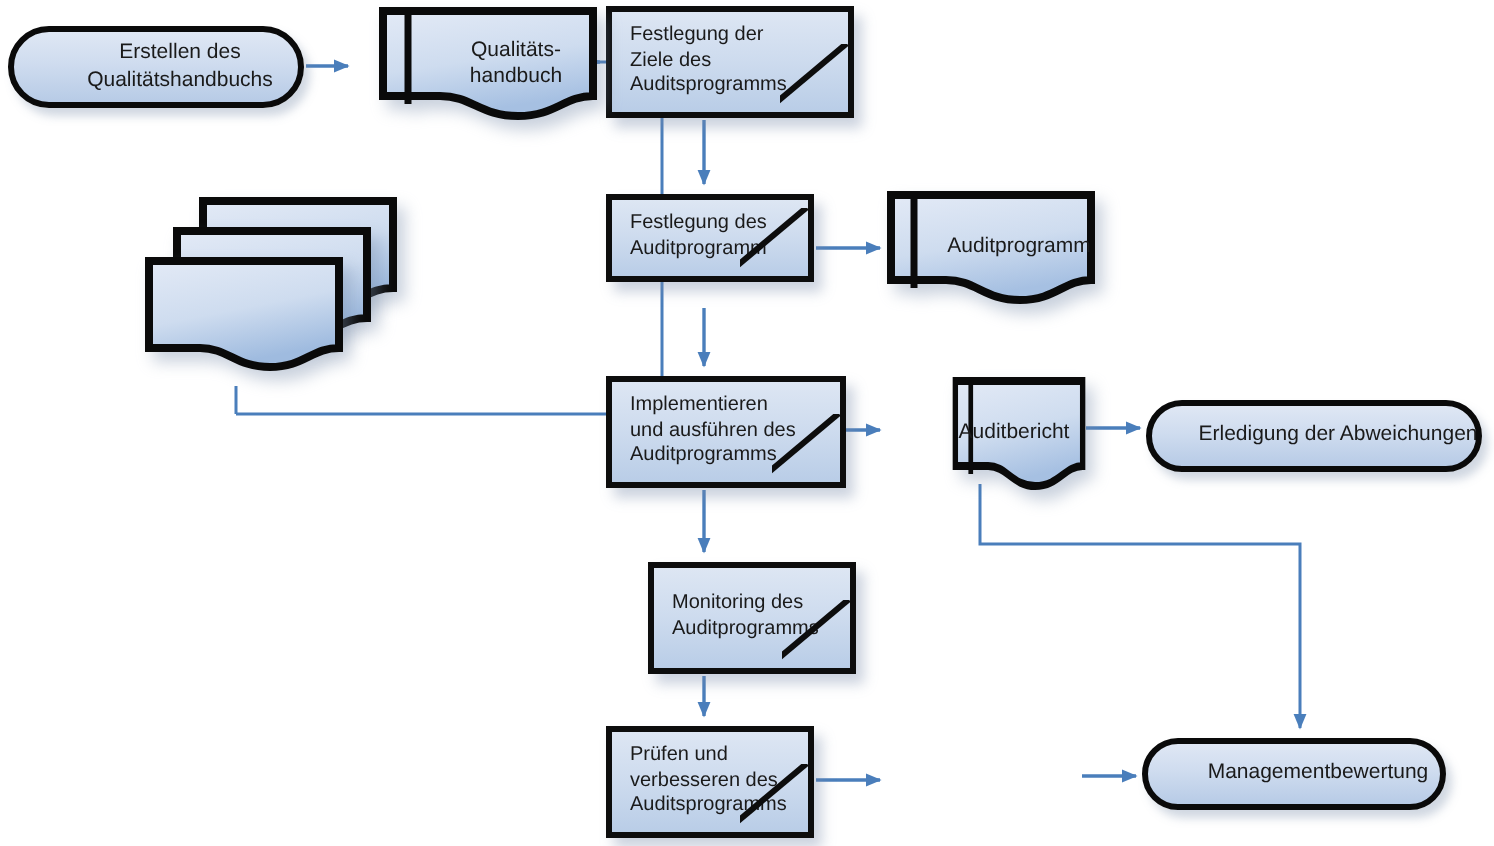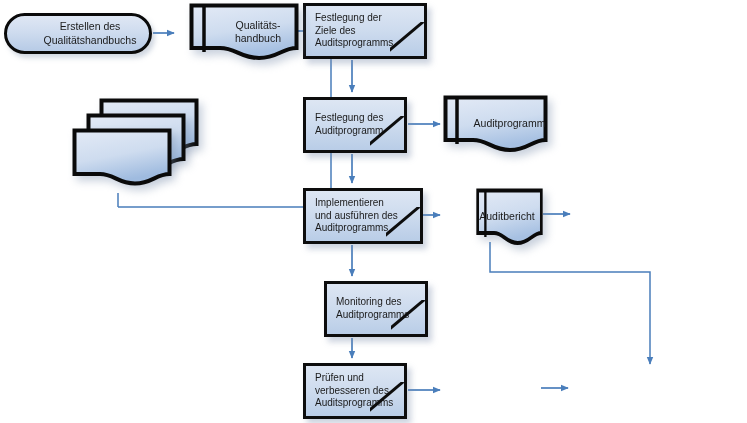--- a/index.html
+++ b/index.html
@@ -126,30 +126,36 @@
       <path d="M408,390 L440,390" marker-end="url(#ah)"></path>
 
       <path d="M541,388 L568,388" marker-end="url(#ah)"></path>
     </g>
   </svg>
 
   <div class="node term" style="left:4px;top:13px;width:148px;height:41px;">
     <div class="label">Erstellen des Qualitätshandbuchs</div>
   </div>
 
-
+  <div class="node term" style="left:573px;top:200px;width:168px;height:36px;">
+    <div class="label">Erledigung der Abweichungen</div>
+  </div>
+
+  <div class="node term" style="left:571px;top:369px;width:152px;height:36px;">
+    <div class="label">Managementbewertung</div>
+  </div>
 
   <div class="node proc" style="left:303px;top:3px;width:124px;height:56px;">
     <div class="label">Festlegung der
 Ziele des
 Auditsprogramms</div>
     <div class="corner-slash"></div>
   </div>
 
-  <div class="node proc" style="left:303px;top:97px;width:104px;height:56px;padding-left:24px;">
+  <div class="node proc" style="left:303px;top:97px;width:104px;height:44px;padding-left:24px;">
     <div class="label">Festlegung des
 Auditprogramm</div>
     <div class="corner-slash"></div>
   </div>
 
   <div class="node proc" style="left:303px;top:188px;width:120px;height:56px;">
     <div class="label">Implementieren
 und ausführen des
 Auditprogramms</div>
     <div class="corner-slash"></div>

